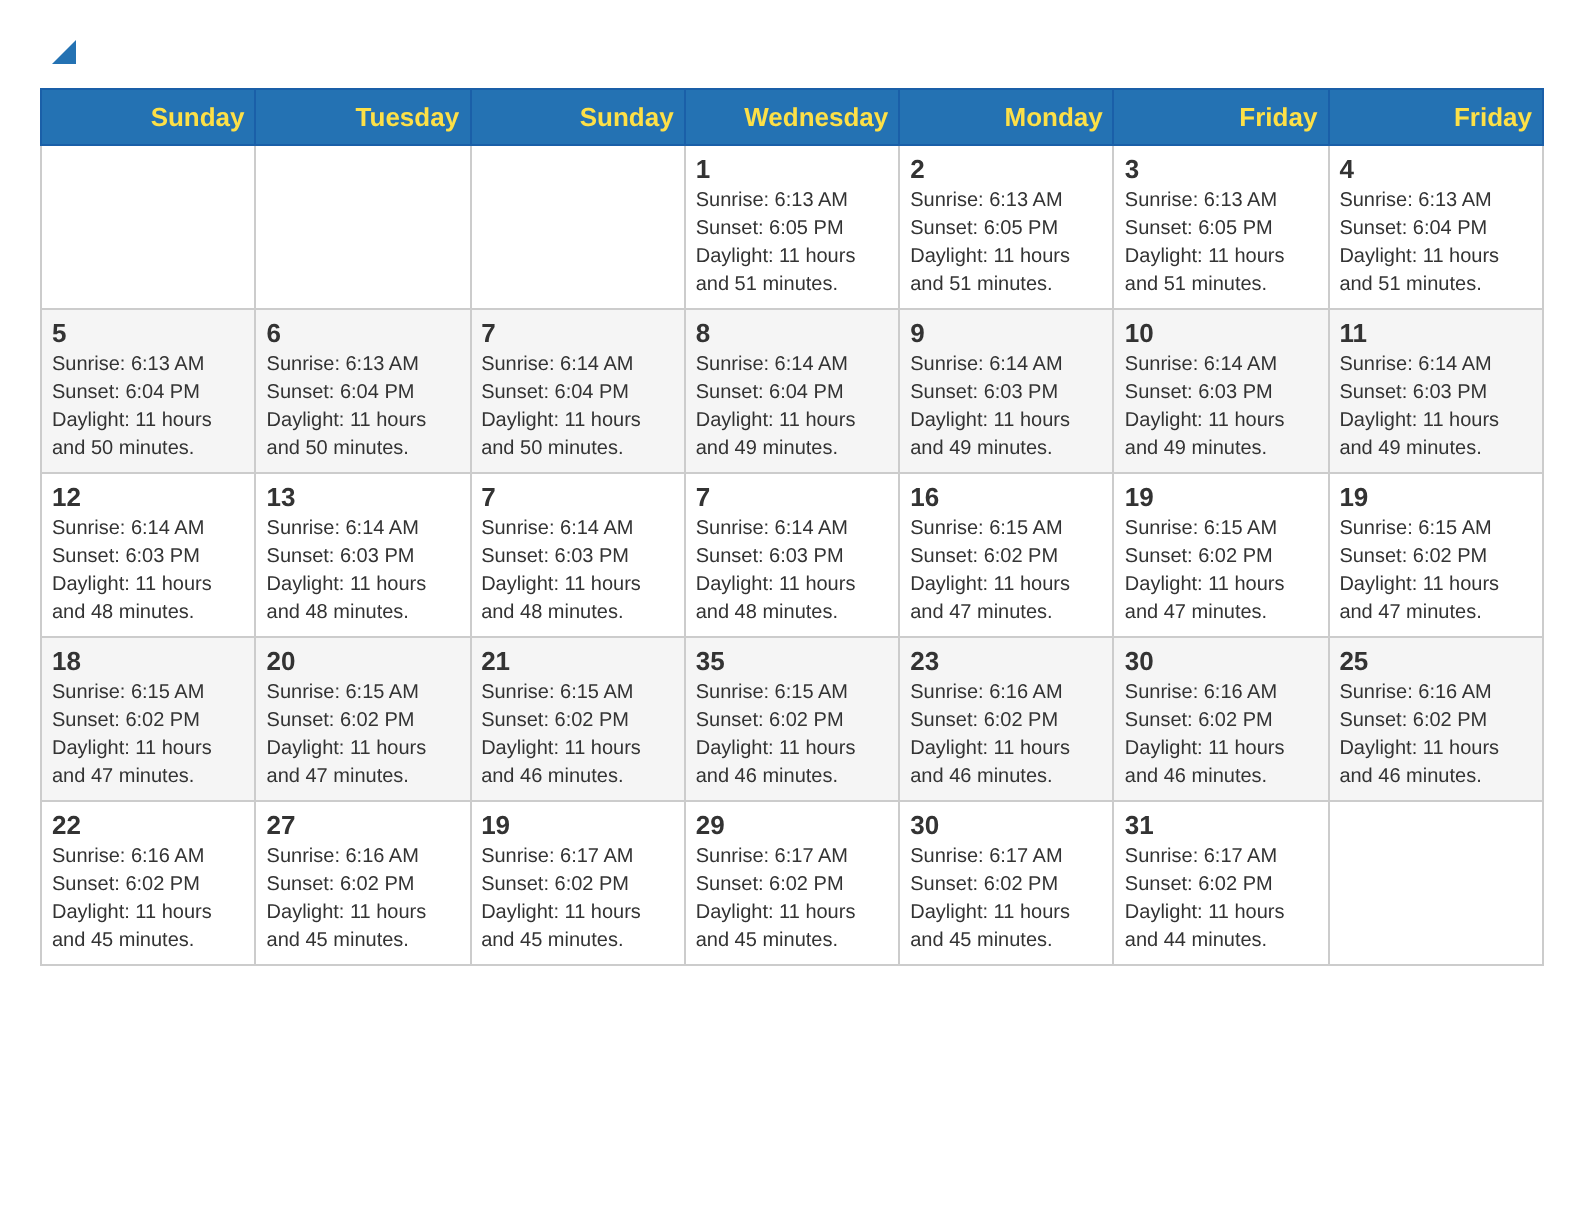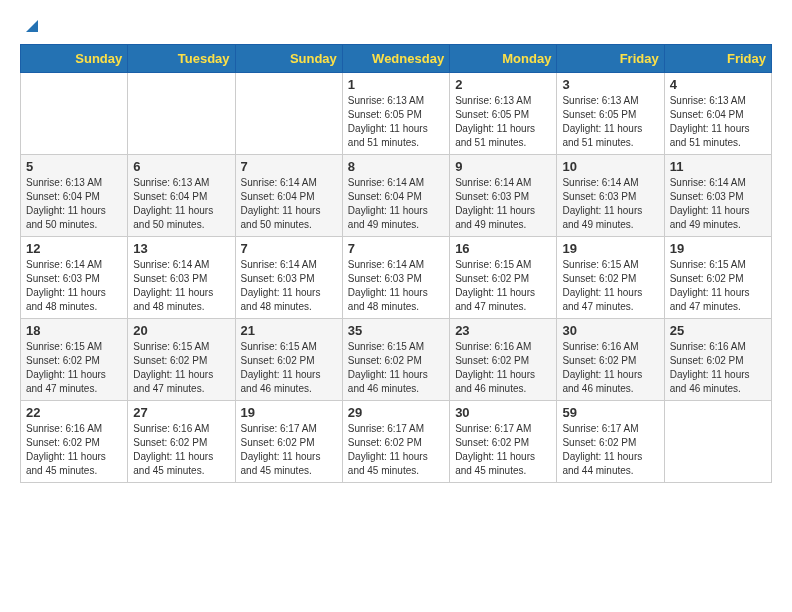--- a/index.html
+++ b/index.html
@@ -335,21 +335,21 @@
 and 45 minutes.</div>
         </td>
         <td>
           <span class="day-number">30</span>
           <div class="day-info" style="white-space: pre-line;">Sunrise: 6:17 AM
 Sunset: 6:02 PM
 Daylight: 11 hours
 and 45 minutes.</div>
         </td>
         <td>
-          <span class="day-number">59</span>
+          <span class="day-number">31</span>
           <div class="day-info" style="white-space: pre-line;">Sunrise: 6:17 AM
 Sunset: 6:02 PM
 Daylight: 11 hours
 and 44 minutes.</div>
         </td>
         <td class="empty-cell"></td>
       </tr>
     </tbody>
 </table>
 

